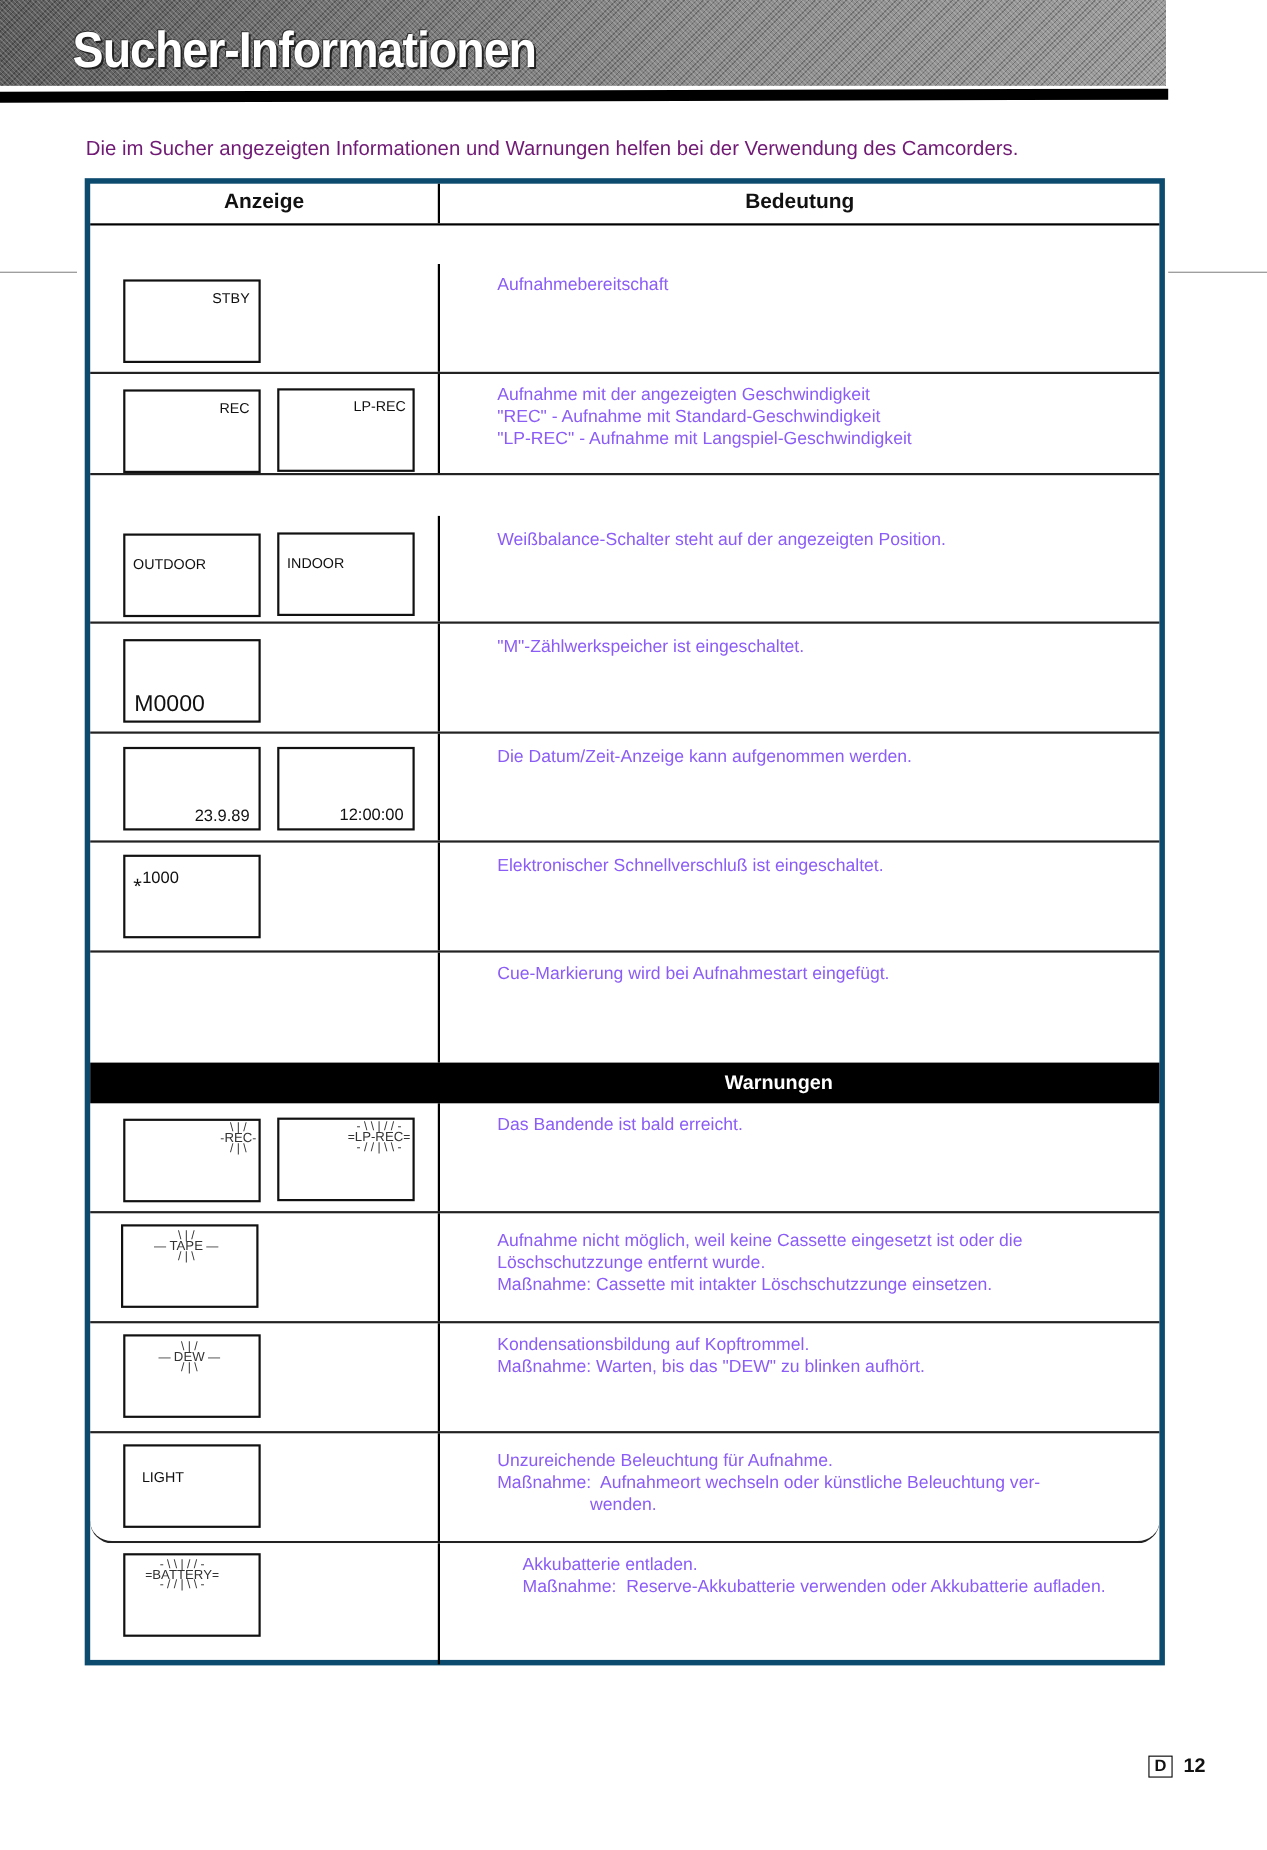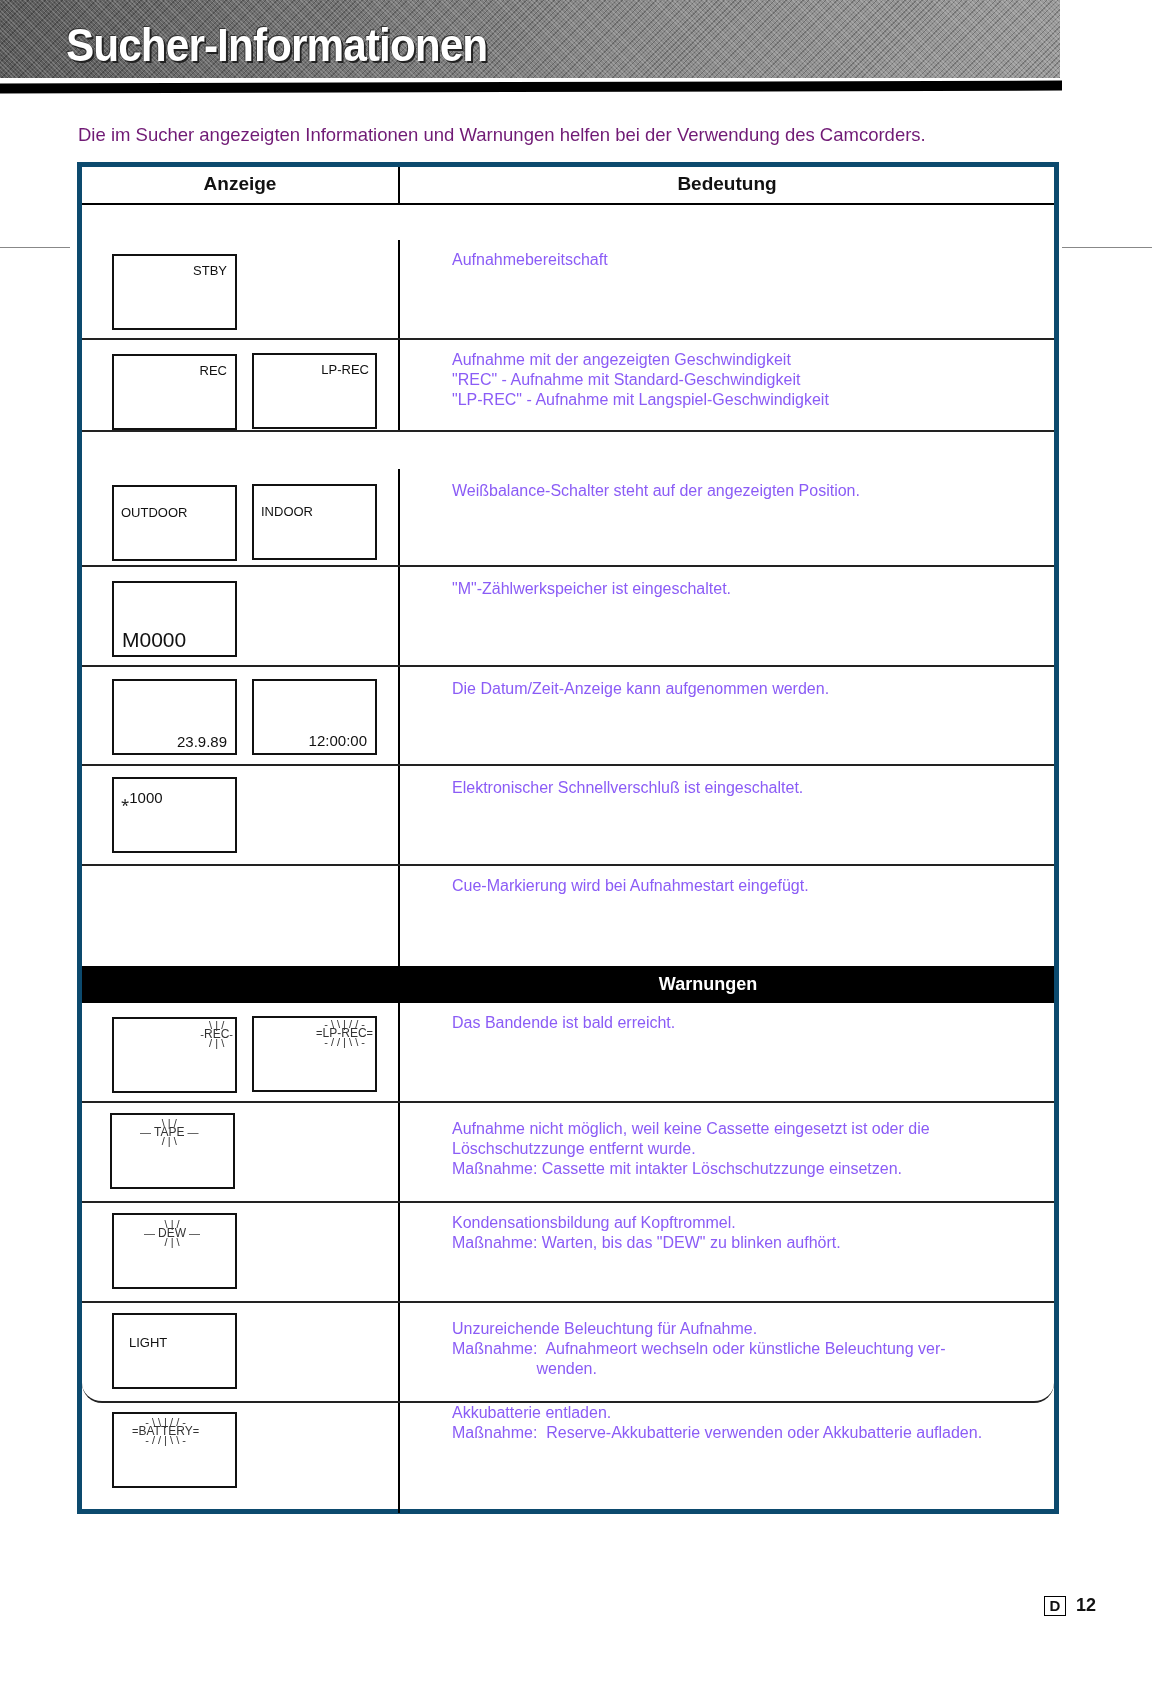--- a/index.html
+++ b/index.html
@@ -202,21 +202,21 @@
 
   <div class="row last" style="top:1236px;height:110px;">
     <div class="left">
       <div class="vf" style="left:30px;top:9px;">
         <span class="blink" style="left:18px;top:4px;">- \ \ | / / -
 =<span style="font-size:12px;">BATTERY</span>=
 - / / | \ \ -</span>
       </div>
     </div>
     <div class="right">
-        <div class="desc" style="top:0;">Akkubatterie entladen.
+        <div class="desc" style="top:10px;margin-left:23px;">Akkubatterie entladen.
 Maßnahme:  Reserve-Akkubatterie verwenden oder Akkubatterie aufladen.</div>
       </div>
   </div>
 </div>
 
 <div class="footer">
   <div class="dbox">D</div>
   <div class="pnum">12</div>
 </div>
 

